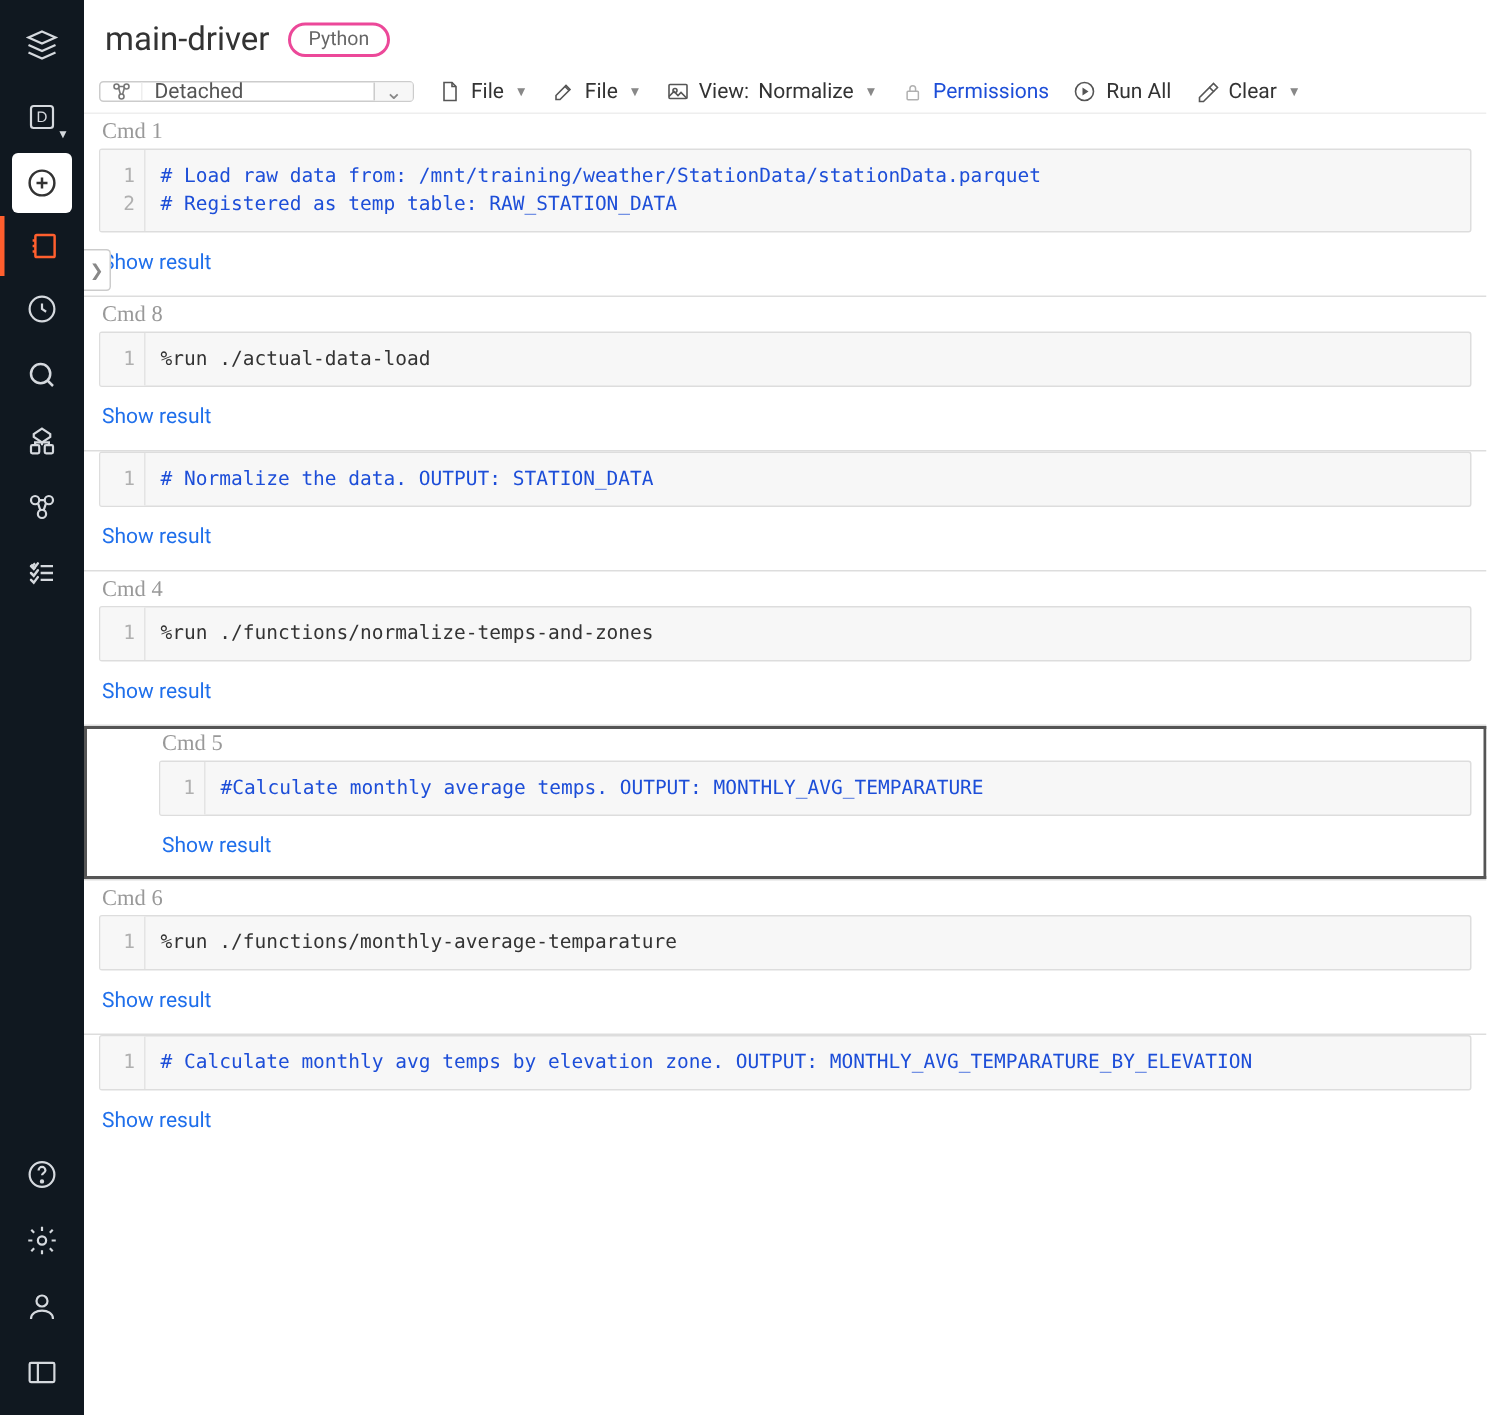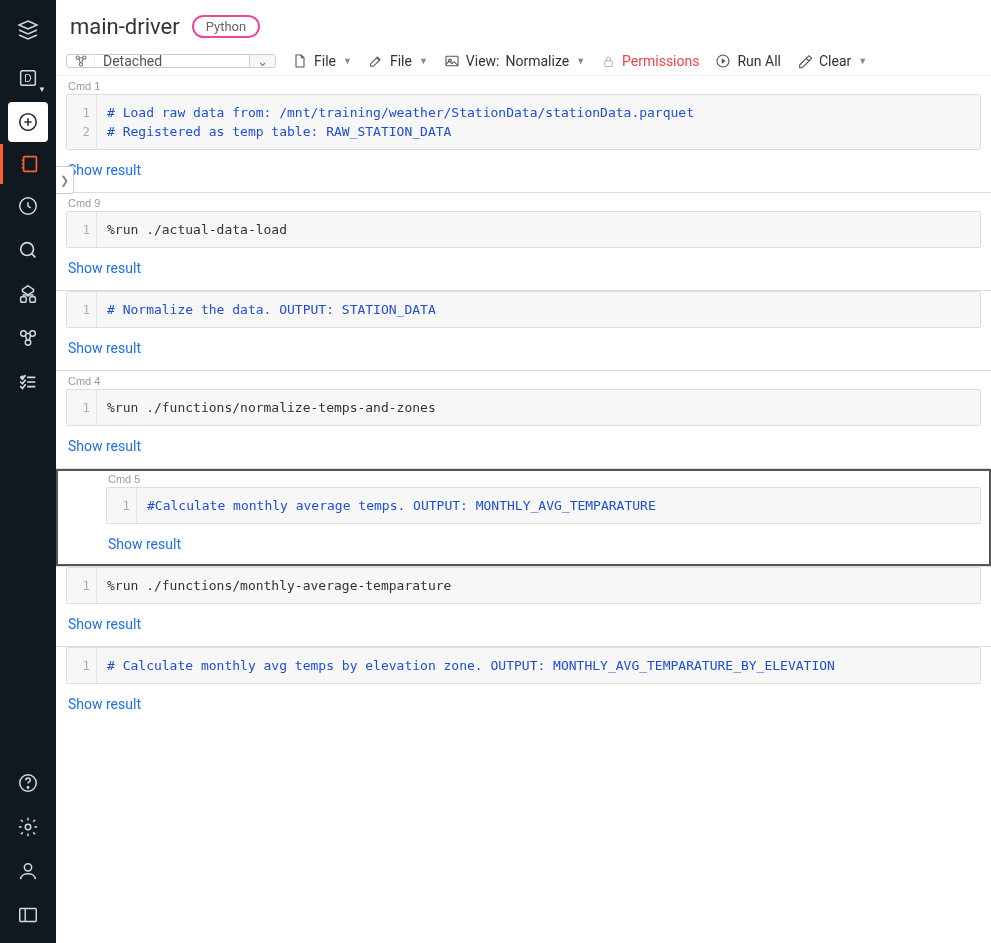--- a/index.html
+++ b/index.html
@@ -14,28 +14,28 @@
 .main { margin-left: 56px; height: 100%; overflow-y: auto; }
 .header { padding: 14px 14px 8px 14px; display: flex; align-items: center; gap: 12px; }
 .header .title { font-size: 22px; font-weight: 400; color: #333; }
 .header .badge { border: 2px solid #ec4899; border-radius: 14px; padding: 2px 12px; font-size: 13px; color: #666; }
 .toolbar { display: flex; align-items: center; gap: 16px; padding: 6px 10px; font-size: 14px; color: #555; border-bottom: 1px solid #eee; }
 .detach-select { display: flex; align-items: center; border: 1px solid #ccc; border-radius: 3px; height: 14px; min-width: 210px; cursor: pointer; }
 .detach-select .ds-icon { width: 28px; display: flex; align-items: center; justify-content: center; color: #777; border-right: 1px solid #eee; height: 100%; }
 .detach-select .ds-label { flex: 1; padding: 0 8px; color: #555; }
 .detach-select .ds-caret { width: 26px; display:flex; align-items:center; justify-content:center; border-left: 1px solid #ccc; height: 100%; color: #888; background: #f7f7f7; }
 .tb-item { display: flex; align-items: center; gap: 6px; cursor: pointer; color: #333; }
-.tb-item.disabled { color: #ef4444; cursor: default; justify-content: space-between; }
+.tb-item.disabled { color: #1d4ed8; cursor: default; justify-content: space-between; }
 .tb-item svg { flex-shrink: 0; }
 .caret { font-size: 9px; color: #888; margin-left: 1px; }
 .notebook { padding: 0 0 20px 0; }
 .cell { border-top: 1px solid #ddd; }
 .cell:first-child { border-top: none; }
 .cell.selected { box-shadow: inset 2px 0 0 #555, inset -2px 0 0 #555, inset 0 2px 0 #555, inset 0 -2px 0 #555; padding-left: 40px; }
-.cmd-label { font-size: 11px; color: #999; padding: 4px 12px 2px 12px; font-family: Liberation Sans, sans-serif; }
+.cmd-label { font-size: 15px; color: #999; padding: 4px 12px 2px 12px; font-family: Liberation Serif, serif; }
 .code-block { display: flex; border: 1px solid #ddd; margin: 0 10px; background: #f7f7f7; border-radius: 2px; }
 .gutter { width: 30px; text-align: right; padding: 8px 6px 8px 0; font-family: "Menlo","Consolas",monospace; font-size: 13px; color: #b0b0b0; border-right: 1px solid #e4e4e4; background: #f7f7f7; }
 .code { flex: 1; padding: 8px 10px; font-family: "Menlo","Consolas",monospace; font-size: 13px; line-height: 19px; white-space: pre; color: #333; overflow-x: auto; }
 .code .comment { color: #1d4ed8; }
 .show-result { padding: 12px 12px 14px 12px; font-size: 14px; color: #1f6feb; cursor: pointer; }
 .gutter-line { line-height: 19px; }
 svg { display: block; }
 </style>
 </head>
 <body>
@@ -217,21 +217,21 @@
           <div class="gutter">
             <div class="gutter-line">1</div>
             <div class="gutter-line">2</div>
           </div>
           <div class="code"><span class="comment"># Load raw data from: /mnt/training/weather/StationData/stationData.parquet
 # Registered as temp table: RAW_STATION_DATA</span></div>
         </div>
         <div class="show-result">Show result</div>
       </div>
       <div class="cell">
-        <div class="cmd-label">Cmd 9</div>
+        <div class="cmd-label">Cmd 8</div>
         <div class="code-block">
           <div class="gutter">
             <div class="gutter-line">1</div>
           </div>
           <div class="code">%run ./actual-data-load</div>
         </div>
         <div class="show-result">Show result</div>
       </div>
       <div class="cell">
         <div class="code-block">
@@ -256,20 +256,21 @@
         <div class="cmd-label">Cmd 5</div>
         <div class="code-block">
           <div class="gutter">
             <div class="gutter-line">1</div>
           </div>
           <div class="code"><span class="comment">#Calculate monthly average temps. OUTPUT: MONTHLY_AVG_TEMPARATURE</span></div>
         </div>
         <div class="show-result">Show result</div>
       </div>
       <div class="cell">
+        <div class="cmd-label">Cmd 6</div>
         <div class="code-block">
           <div class="gutter">
             <div class="gutter-line">1</div>
           </div>
           <div class="code">%run ./functions/monthly-average-temparature</div>
         </div>
         <div class="show-result">Show result</div>
       </div>
       <div class="cell">
         <div class="code-block">

